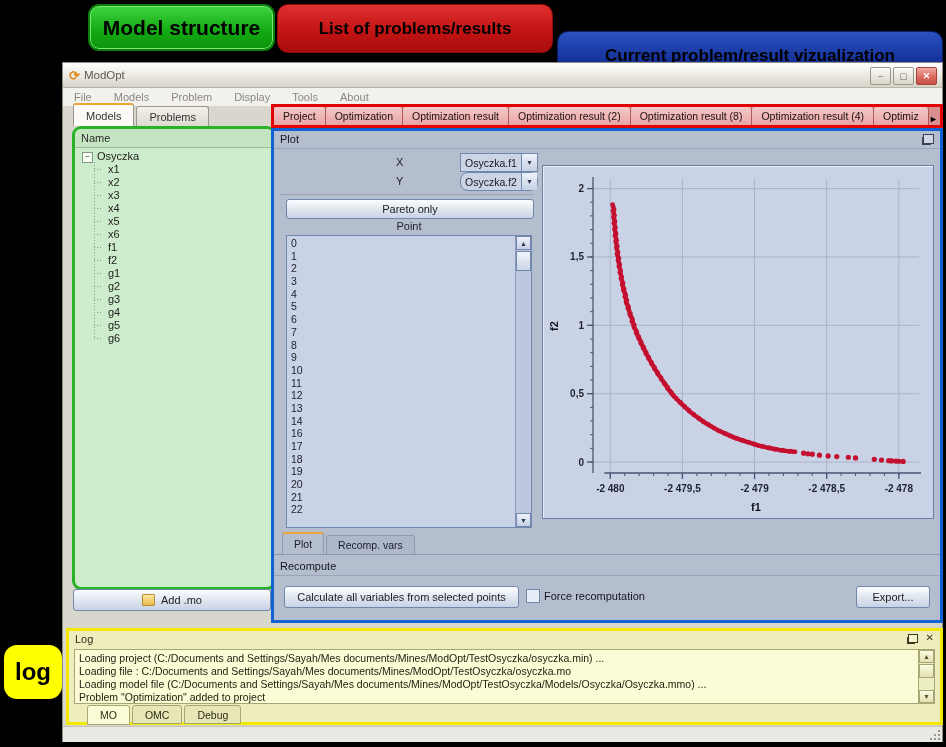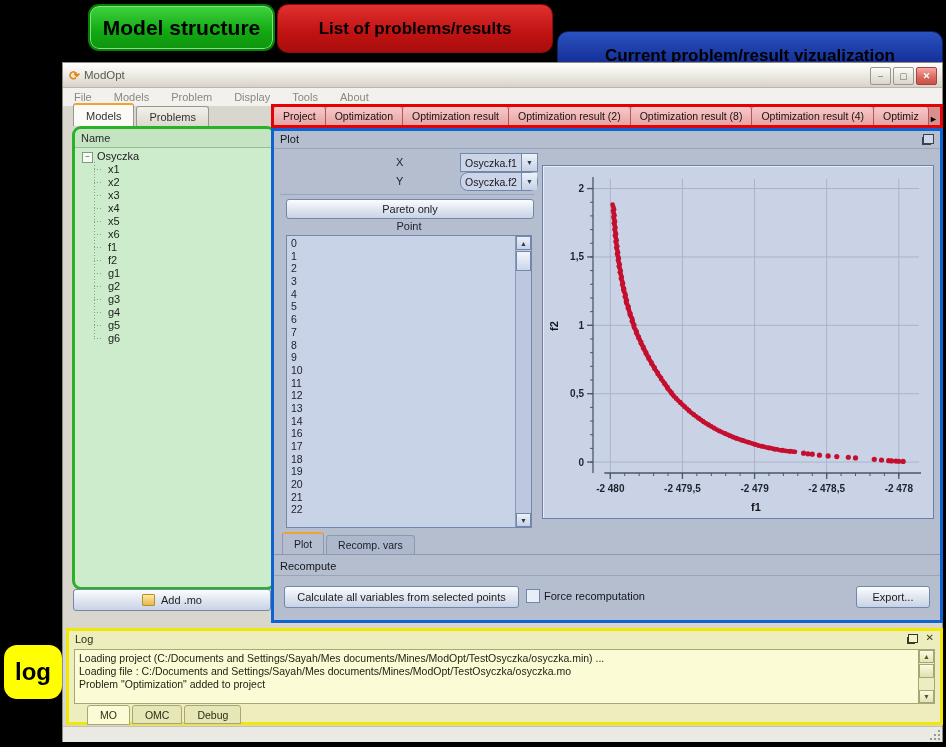--- a/index.html
+++ b/index.html
@@ -550,20 +550,21 @@
     <div class="log-box">
       <div class="log-title">Log</div>
       <div class="log-icons">
         <span class="log-float"></span>
         <span class="log-x">✕</span>
       </div>
       <div class="log-body">
         <div class="log-lines" id="logLines">
             <div class="log-line">Loading project (C:/Documents and Settings/Sayah/Mes documents/Mines/ModOpt/TestOsyczka/osyczka.min) ...</div>
             <div class="log-line">Loading file : C:/Documents and Settings/Sayah/Mes documents/Mines/ModOpt/TestOsyczka/osyczka.mo</div>
+            <div class="log-line">Loading model file (C:/Documents and Settings/Sayah/Mes documents/Mines/ModOpt/TestOsyczka/Models/Osyczka/Osyczka.mmo) ...</div>
             <div class="log-line">Problem "Optimization" added to project</div>
           </div>
         <div class="log-scroll">
           <div class="ls-btn" style="top:0;">▲</div>
           <div class="ls-thumb"></div>
           <div class="ls-btn" style="bottom:0;">▼</div>
         </div>
       </div>
       <div class="log-tabs" id="logTabs">
           <div class="logtab active">MO</div>

